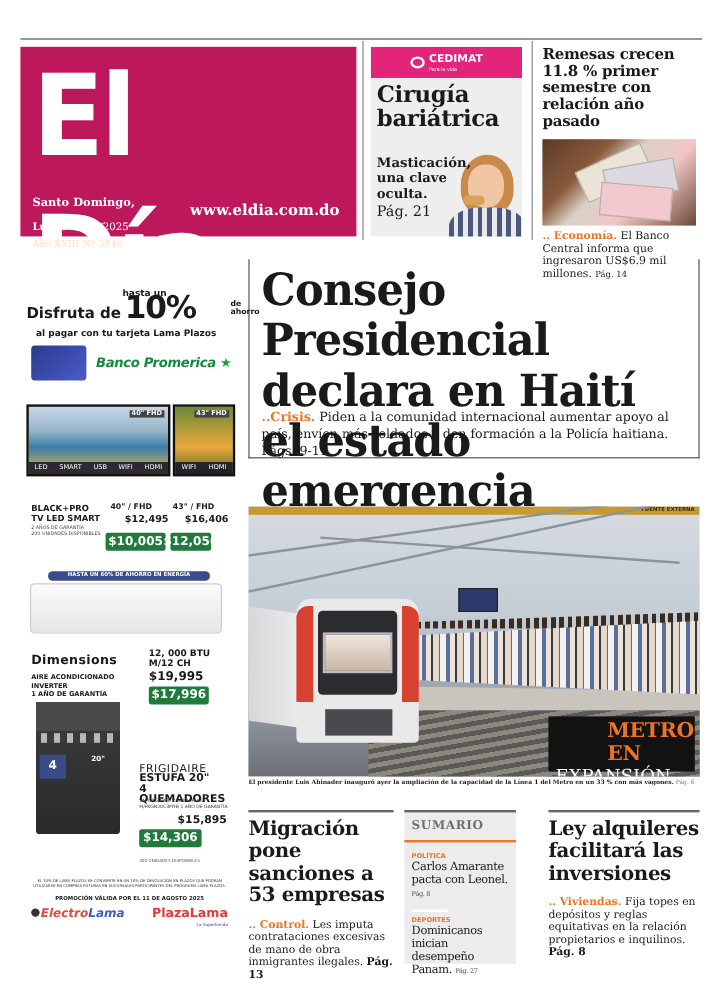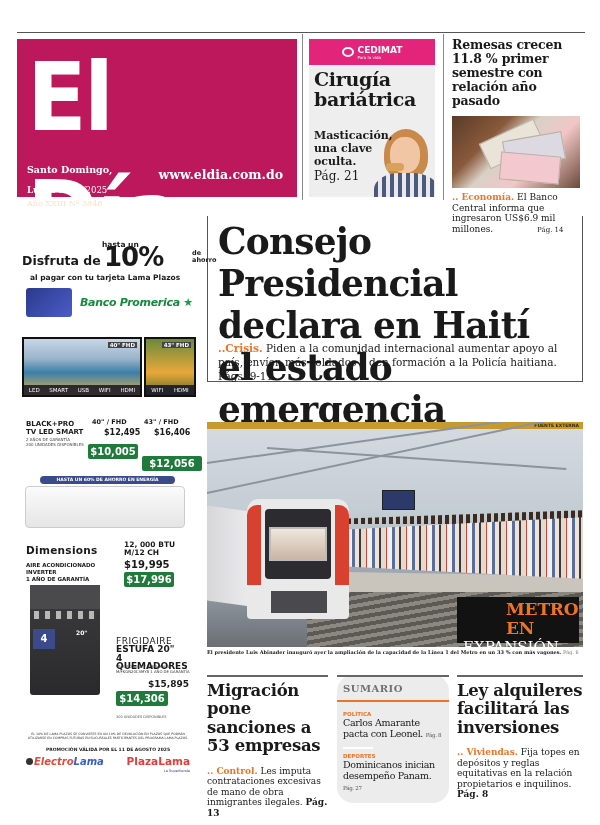--- a/index.html
+++ b/index.html
@@ -35,21 +35,21 @@
   
   .remesas { position: absolute; left: 452px; top: 38px; width: 134px; }
   .remesas h2 { font-size: 12.5px; line-height: 14px; font-weight: bold; letter-spacing: -0.2px; }
   .remesas-photo { margin-top: 8px; width: 128px; height: 72px; background: linear-gradient(135deg,#5a3a28 0%,#8a5a3c 30%,#d9d1c6 45%,#f2c6c6 65%,#6a4a38 100%); position: relative; overflow: hidden; }
   .remesas-photo .bill { position: absolute; width: 60px; height: 28px; background: #e9e3d8; border: 1px solid #b7b0a3; }
   .remesas-photo .bill.b1 { left: 30px; top: 14px; transform: rotate(-25deg); }
   .remesas-photo .bill.b2 { left: 52px; top: 20px; transform: rotate(-10deg); background: #ddd9e2; }
   .remesas-photo .bill.b3 { left: 48px; top: 38px; transform: rotate(5deg); background: #f3c9cf; }
   .remesas p { margin-top: 4px; font-size: 9px; line-height: 10.5px; }
   .kicker { color: #ee7325; font-weight: bold; }
-  .pg { font-size: 7px; margin-left: 41px; }
+  .pg { font-size: 7px; }
 
   
   .lead { position: absolute; left: 207px; top: 216px; width: 376px; height: 166px; border-left: 1px solid #555; border-right: 1px solid #555; border-bottom: 1px solid #555; }
   .lead h1 { position: absolute; left: 10px; top: 4px; font-size: 37px; line-height: 42px; font-weight: bold; letter-spacing: -0.8px; transform: scaleX(0.97); transform-origin: left; }
   .lead p { position: absolute; left: 10px; top: 125px; width: 362px; font-size: 10.5px; line-height: 14px; }
 
   
   .ad { position: absolute; left: 20px; top: 240px; width: 176px; height: 545px; font-family: "DejaVu Sans", sans-serif; }
   .ad-promo { position: relative; height: 65px; }
   .ad-hasta { position: absolute; left: 82px; top: 0; font-size: 7.5px; font-weight: bold; }
@@ -130,21 +130,21 @@
 
   
   .story { position: absolute; top: 675px; }
   .story .rule { height: 1.5px; background: #666; margin-bottom: 5px; }
   .story h3 { font-size: 16.5px; line-height: 18.5px; font-weight: bold; letter-spacing: -0.3px; }
   .story p { margin-top: 10px; font-size: 9px; line-height: 10.5px; }
   .story p b { font-weight: bold; }
   .migr { left: 207px; width: 121px; }
   .ley { left: 457px; width: 126px; }
 
-  .sumario { position: absolute; left: 337px; top: 675px; width: 112px; height: 128px; background: #ececec; border-radius: 16px; }
+  .sumario { position: absolute; left: 337px; top: 675px; width: 93px; height: 128px; background: #ececec; }
   .sumario .rule { height: 1.5px; background: #666; }
   .sumario .title { padding: 6px 6px 0 6px; font-size: 10px; font-weight: bold; color: #707070; letter-spacing: 0.5px; }
   .sumario .orange { margin: 6px 0 0 0; height: 2px; background: #ee7325; }
   .sum-item { padding: 9px 6px 0 6px; }
   .sum-cat { font-family: "DejaVu Sans", sans-serif; font-size: 5.5px; font-weight: bold; color: #ee7325; }
   .sum-text { font-size: 9.5px; line-height: 11px; letter-spacing: -0.3px; }
   .sum-text .p { font-size: 5.5px; color: #555; }
   .sum-sep { margin: 6px 0 0 0; width: 30px; height: 2px; background: #fff; }
 </style>
 </head>
@@ -227,21 +227,21 @@
   <div class="ad-tvinfo">
     <div class="tv-brand"><span>BLACK+PRO</span><br><span>TV LED SMART</span></div>
     <div class="tv-warr"><span>2 AÑOS DE GARANTÍA</span><br><span>200 UNIDADES DISPONIBLES</span></div>
     <div class="tv-model" style="left:72px">40" / FHD</div>
     <div class="tv-model" style="left:124px">43" / FHD</div>
     <div class="tv-reg" style="left:84px">$12,495</div>
     <div class="tv-reg" style="left:134px">$16,406</div>
     <div class="price-green" style="left:68px;top:28px;width:50px;">
         <span>$10,005</span>
       </div>
-    <div class="price-green" style="left:122px;top:28px;width:60px;margin-top:12px;">
+    <div class="price-green" style="left:122px;top:28px;width:34px;">
         <span>$12,056</span>
       </div>
   </div>
 
   <div class="ad-ac">
     <div class="ac-tag">HASTA UN 60% DE AHORRO EN ENERGÍA</div>
     <div class="ac-unit"></div>
     <div class="ac-brand">Dimensions</div>
     <div class="ac-desc"><span>AIRE ACONDICIONADO</span><br><span>INVERTER</span><br><span>1 AÑO DE GARANTÍA</span></div>
     <div class="ac-btu"><span>12, 000 BTU</span><br><span>M/12 CH</span></div>

